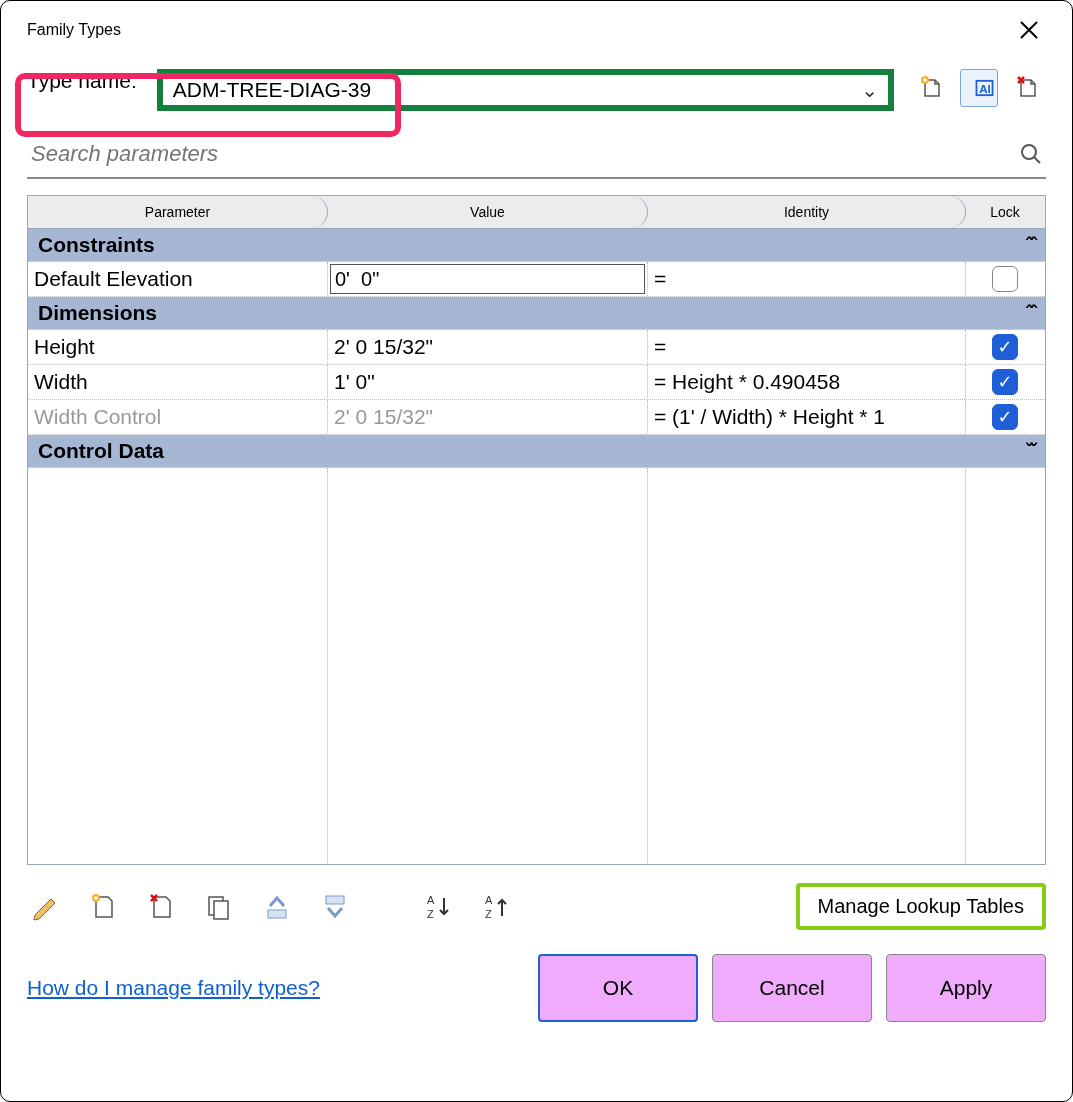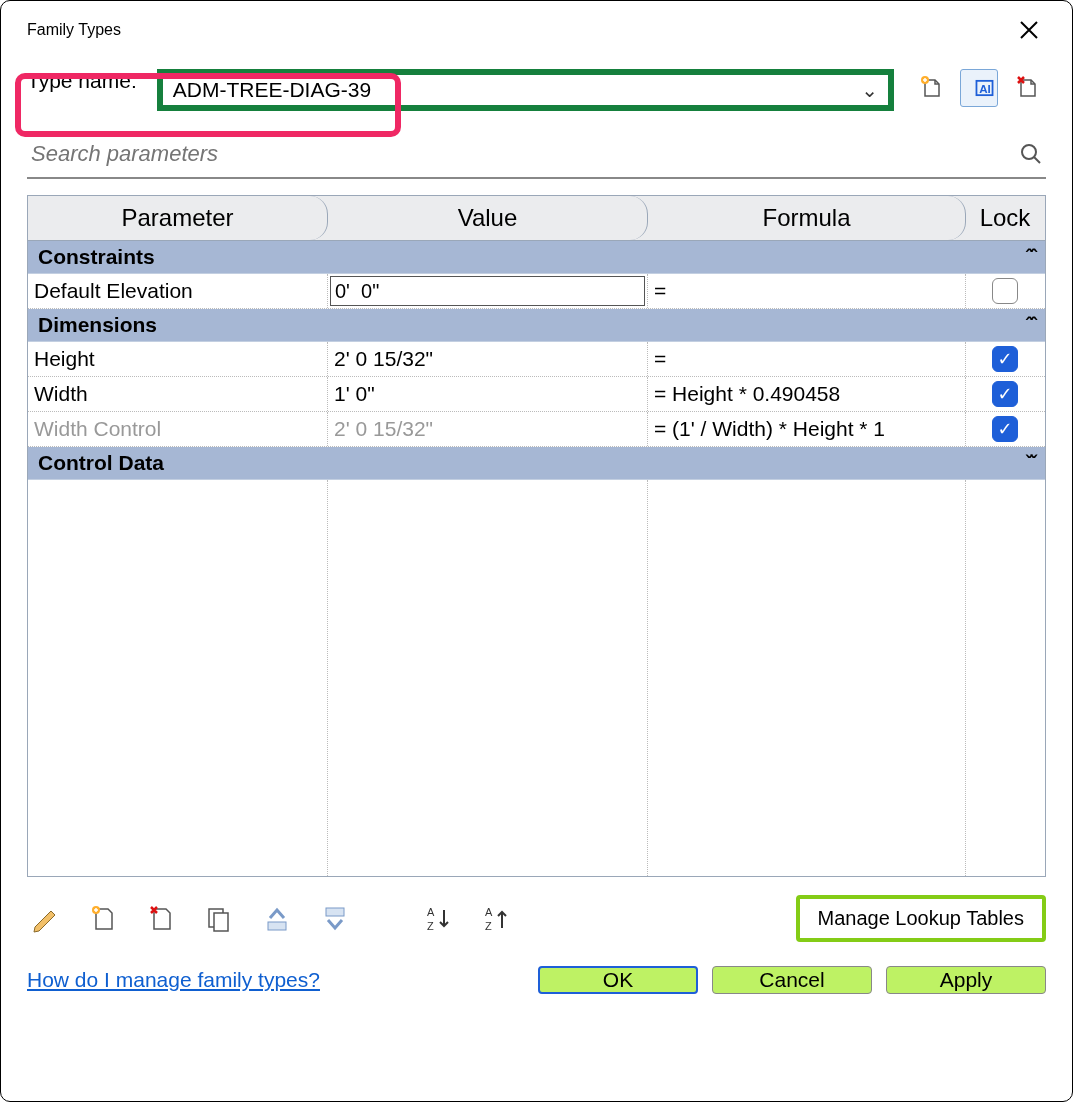--- a/index.html
+++ b/index.html
@@ -15,21 +15,21 @@
 .type-icons { display: flex; gap: 10px; margin-left: 10px; }
 .icon-btn { width: 38px; height: 38px; border: 1px solid transparent; background: none; cursor: pointer; display: flex; align-items: center; justify-content: center; }
 .icon-btn.rename { border: 1px solid #7aa7d8; background: #eaf2fb; border-radius: 3px; padding-left: 11px; }
 .search-row { padding: 6px 26px 6px 26px; }
 .search-wrap { display: flex; align-items: center; border-bottom: 2px solid #888; padding: 4px 2px; }
 .search-input { flex: 1; border: none; outline: none; font-size: 22px; font-style: italic; color: #888; background: transparent; padding: 6px 2px; }
 .search-icon { font-size: 24px; color: #555; }
 .table-area { padding: 10px 26px 0 26px; }
 .grid-outer { border: 1px solid #9aa7b8; }
 .gridhead { display: grid; grid-template-columns: 300px 320px 318px 78px; background: #ebecee; border-bottom: 1px solid #9aa7b8; }
-.gridhead > div { padding: 8px 4px; text-align: center; font-size: 24px; border-right: 1px solid #9aa7b8; border-radius: 18px; }
+.gridhead > div { padding: 8px 4px; text-align: center; font-size: 14px; border-right: 1px solid #9aa7b8; border-radius: 18px; }
 .gridhead > div:last-child { border-right: none; }
 .group-row { background: #a6b7d4; display: flex; align-items: center; justify-content: space-between; padding: 4px 10px; font-weight: bold; font-size: 21px; border-bottom: 1px solid #c3cfe1; cursor:pointer; }
 .collapse-icon { font-size: 20px; letter-spacing: -2px; }
 .datarow { display: grid; grid-template-columns: 300px 320px 318px 78px; border-bottom: 1px dotted #bbb; align-items: center; min-height: 34px; }
 .datarow > div { padding: 2px 6px; font-size: 21px; border-right: 1px dotted #bbb; min-height: 34px; display: flex; align-items: center; }
 .datarow > div:last-child { border-right: none; justify-content: center; }
 .datarow .disabled { color: #999; }
 .datarow .hasinput { padding: 2px 2px; }
 .value-input { width: 100%; height: 30px; border: 1px solid #555; padding: 0 4px; font-size: 20px; font-family: inherit; }
 .lock-cb { width: 26px; height: 26px; border-radius: 6px; border: 1.5px solid #888; display: inline-flex; align-items: center; justify-content: center; cursor: pointer; }
@@ -37,21 +37,21 @@
 .empty-body { display: grid; grid-template-columns: 300px 320px 318px 78px; height: 396px; }
 .empty-body > div { border-right: 1px dotted #bbb; }
 .empty-body > div:last-child { border-right: none; }
 .toolbar { display: flex; align-items: center; justify-content: space-between; padding: 18px 26px 10px 26px; }
 .toolbar-left { display: flex; gap: 22px; align-items: center; }
 .tb-btn { width: 36px; height: 36px; border: none; background: none; cursor: pointer; display: flex; align-items: center; justify-content: center; }
 .manage-btn { border: 4px solid #84cc16; background: #fff; padding: 8px 18px; font-size: 20px; border-radius: 4px; cursor: pointer; }
 .footer { display: flex; align-items: center; justify-content: space-between; padding: 14px 26px 20px 26px; }
 .help-link { color: #0f5fd0; text-decoration: underline; font-size: 21px; cursor: pointer; }
 .btnrow { display: flex; gap: 14px; }
-.dlg-btn { border: 1px solid #888; background: #bef264; padding: 0 0; width: 160px; font-size: 21px; border-radius: 4px; cursor: pointer; }
+.dlg-btn { border: 1px solid #888; background: #f0abfc; padding: 20px 0; width: 160px; font-size: 21px; border-radius: 4px; cursor: pointer; }
 .dlg-btn.primary { border: 2px solid #1e5fd8; }
 svg { display: block; }
 </style>
 </head>
 <body>
 
 <div class="dialog">
 
   <div class="titlebar">
     <span>Family Types</span>
@@ -105,21 +105,21 @@
           </svg>
       </span>
     </div>
   </div>
 
   <div class="table-area">
     <div class="grid-outer">
       <div class="gridhead">
         <div>Parameter</div>
         <div>Value</div>
-        <div>Formula</div>
+        <div>Identity</div>
         <div>Lock</div>
       </div>
 
       <div class="group-row">
         <span>Constraints</span>
         <span class="collapse-icon">ˆˆ</span>
       </div>
       <div class="datarow">
         <div>Default Elevation</div>
         <div class="hasinput">

